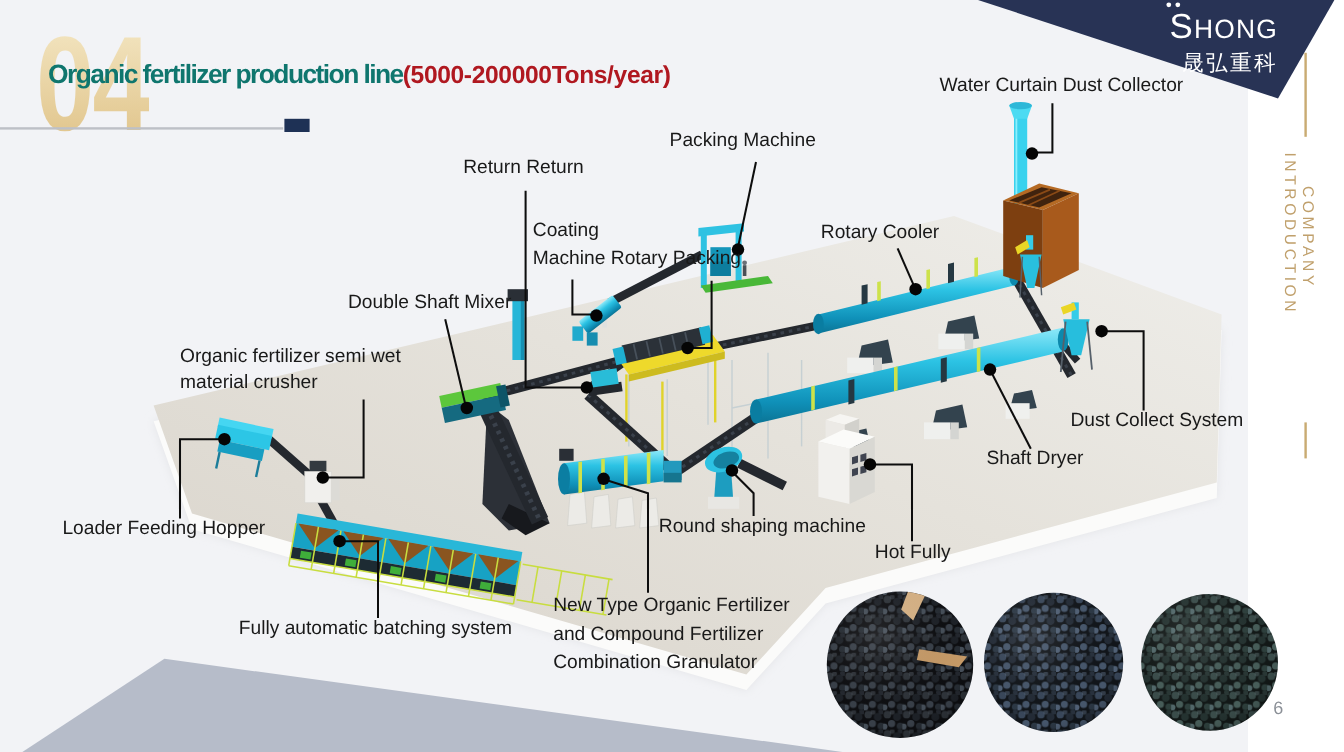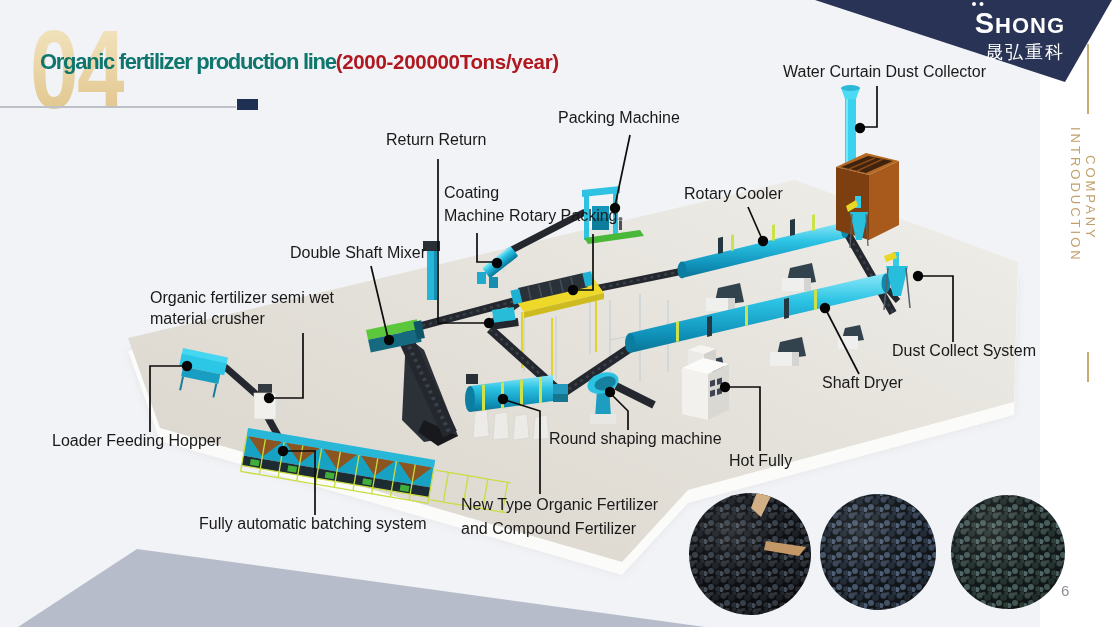--- a/index.html
+++ b/index.html
@@ -8,21 +8,21 @@
 svg.gfx{position:absolute;left:0;top:0}
 .num04{position:absolute;left:30px;top:14px;font-size:112px;font-weight:bold;line-height:112px;
   background:linear-gradient(#f4e7c4,#dfc287);-webkit-background-clip:text;background-clip:text;color:transparent;
   transform:scaleX(.78);transform-origin:left top;z-index:1;letter-spacing:-2px}
 .titlerow{position:absolute;left:40px;top:49px;z-index:2;display:flex;align-items:baseline;white-space:nowrap}
 .title{font-size:22px;font-weight:bold;color:#0f766e;letter-spacing:-1.3px}
 .cap{font-size:20.5px;font-weight:bold;color:#b01820;letter-spacing:-.3px}
 .hline{position:absolute;left:0;top:106px;width:236px;height:2px;background:#bdc0c6;z-index:2}
 .hdash{position:absolute;left:237px;top:99px;width:21px;height:11px;background:#1e3155;z-index:2}
 .logo{position:absolute;left:968px;top:7px;width:97px;text-align:right;z-index:3;color:#fff}
-.logo .en{display:block;font-size:22px;font-weight:bold;letter-spacing:1px;position:relative}
+.logo .en{display:block;font-size:22px;font-weight:normal;letter-spacing:1px;position:relative}
 .logo .en::first-letter{font-size:29px}
 .logo .dots{position:absolute;left:4px;top:-5px;width:4px;height:4px;border-radius:50%;background:#fff;box-shadow:7.5px 0 0 #fff}
 .logo .cn{font-size:18px;letter-spacing:2px;margin-top:0px}
 .sidetab{position:absolute;left:1098px;top:127px;transform:rotate(90deg);transform-origin:top left;
   color:#c0a06c;font-size:13px;letter-spacing:3px;line-height:15px;white-space:nowrap;z-index:3}
 .sidetab .l1{padding-left:28px}
 .goldline{position:absolute;width:2px;background:#c9ab72;z-index:3}
 .pagenum{position:absolute;left:1061px;top:582px;font-size:15px;color:#8b9097;z-index:3}
 .lbl{position:absolute;font-size:16px;color:#191919;line-height:22px;white-space:nowrap;z-index:4}
 </style>
@@ -402,21 +402,21 @@
   <circle cx="610" cy="392" r="5.2"></circle>
   <circle cx="725" cy="387" r="5.2"></circle>
   <circle cx="283" cy="451" r="5.2"></circle>
   <circle cx="503" cy="399" r="5.2"></circle>
 </g>
 </svg>
 
 <div class="num04">04</div>
 <div class="titlerow">
   <span class="title">Organic fertilizer production line</span>
-      <span class="cap">(2000-200000Tons/year)</span>
+      <span class="cap">(5000-200000Tons/year)</span>
 </div>
 <div class="hline"></div>
 <div class="hdash"></div>
 
 <div class="logo">
   <span class="en"><i class="dots"></i><span>SHONG</span></span>
   <div class="cn">晟弘重科</div>
 </div>
 
 <div class="goldline" style="left:1087px;top:44px;height:70px"></div>
@@ -442,17 +442,18 @@
     </div>
 <div class="lbl" style="left:52px;top:430px">Loader Feeding Hopper</div>
 <div class="lbl" style="left:892px;top:340px">Dust Collect System</div>
 <div class="lbl" style="left:822px;top:372px">Shaft Dryer</div>
 <div class="lbl" style="left:549px;top:428px">Round shaping machine</div>
 <div class="lbl" style="left:729px;top:450px">Hot Fully</div>
 <div class="lbl" style="left:199px;top:513px">Fully automatic batching system</div>
 <div class="lbl" style="left:461px;top:493px;line-height:24px">
       <div>New Type Organic Fertilizer</div>
       <div>and Compound Fertilizer</div>
+      <div>Combination Granulator</div>
     </div>
 
 <div class="pagenum">6</div>
 
 </div>
 
 </body></html>

